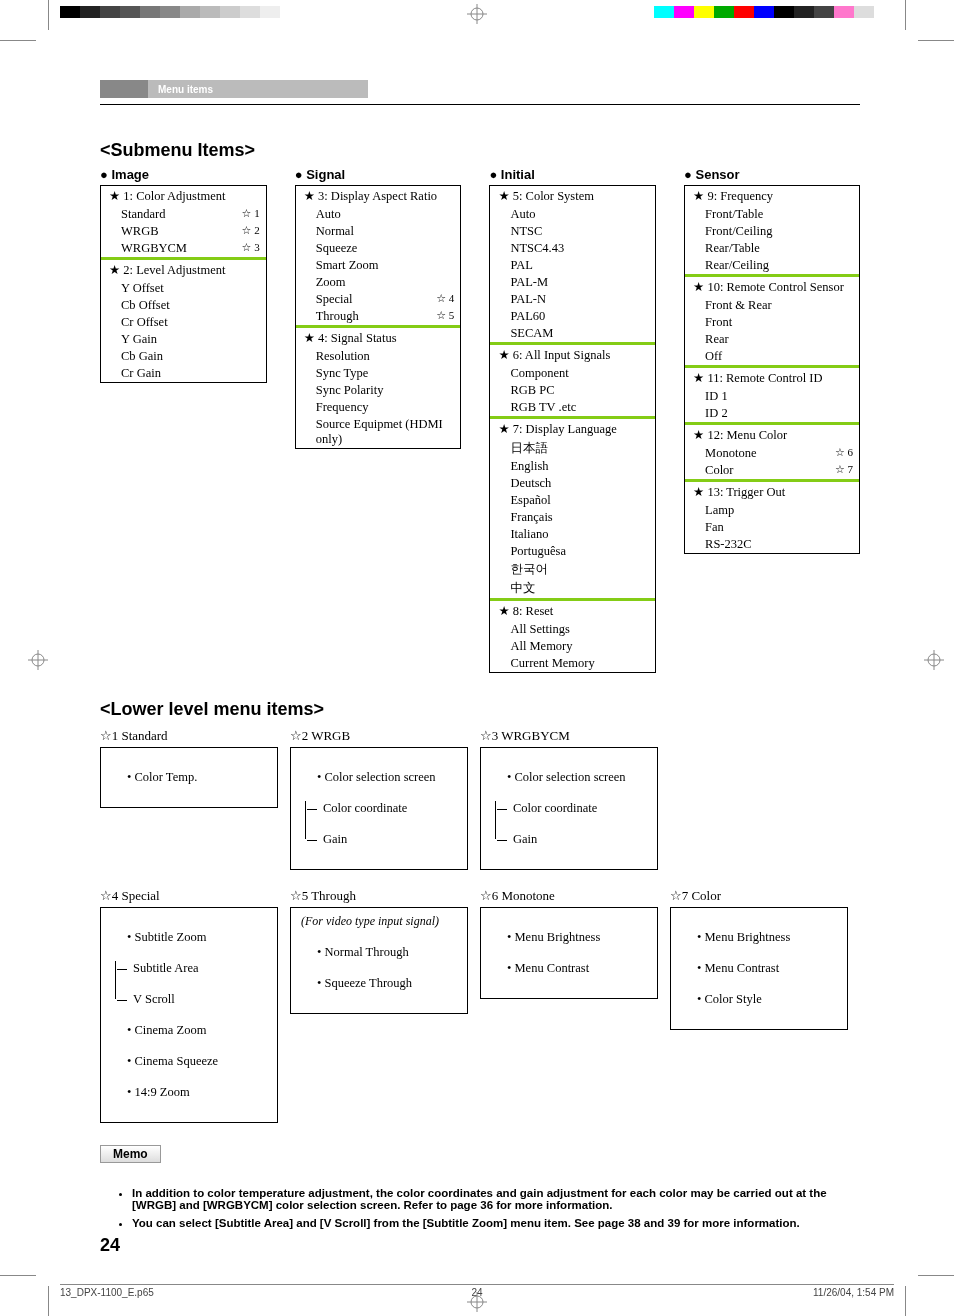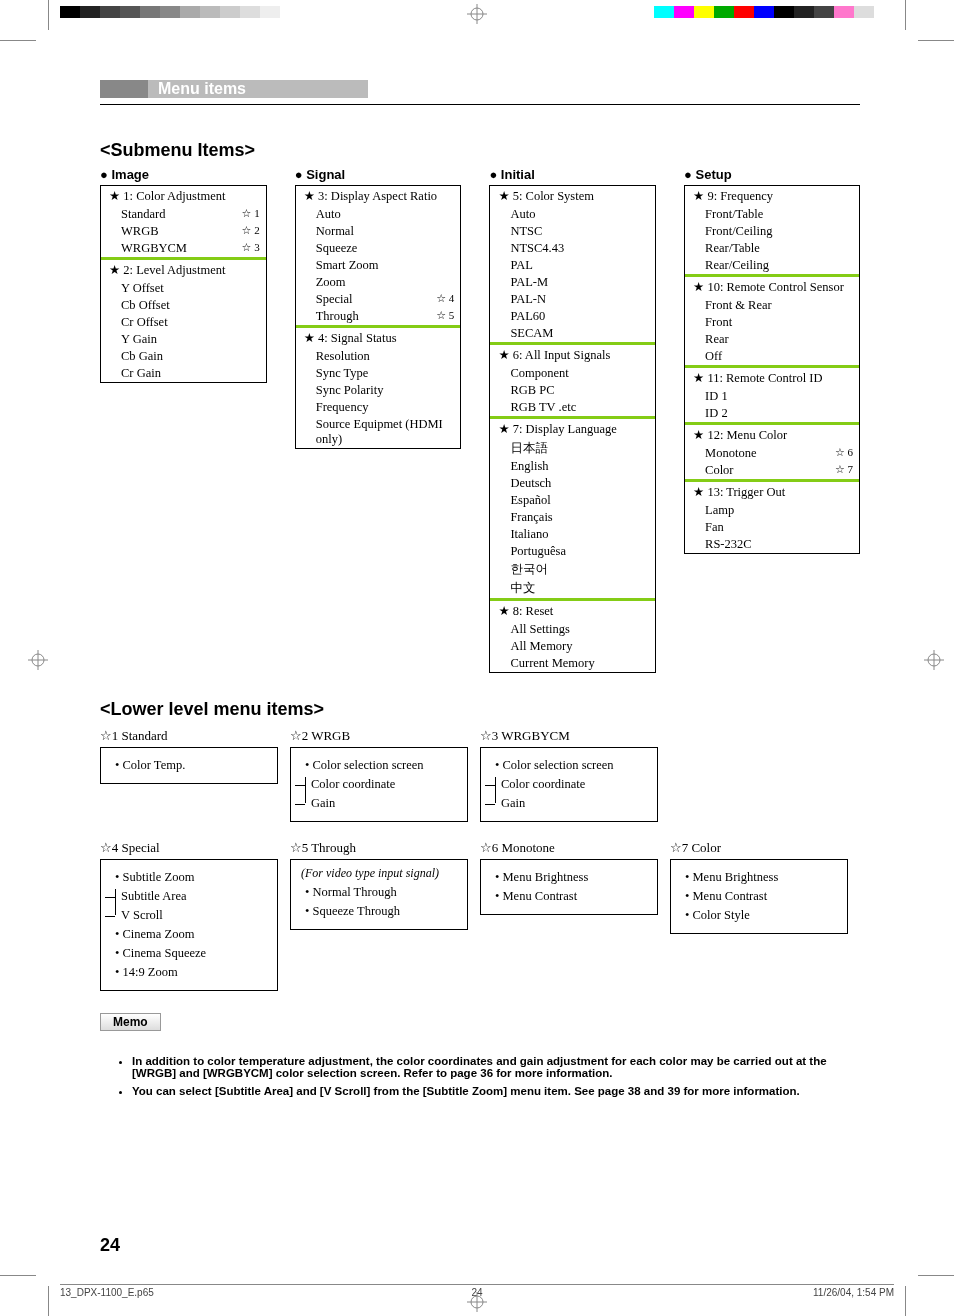--- a/index.html
+++ b/index.html
@@ -7,38 +7,38 @@
 .colorbars{display:flex;position:absolute;top:6px}
 .colorbars.left{left:60px}
 .colorbars.right{right:60px}
 .cbar{width:20px;height:12px}
 .regmark{position:absolute;width:20px;height:20px}
 .regmark svg{display:block}
 .corner{position:absolute;border:1px solid #888}
 .content{position:absolute;left:100px;top:80px;width:760px}
 .tab-bar{display:flex;align-items:flex-end;margin-bottom:6px}
 .tab-grey{background:#888;height:18px;width:48px}
-.tab-label{background:#bbb;height:18px;display:flex;align-items:center;padding:0 10px;font-family:Arial,Helvetica,sans-serif;font-weight:bold;font-size:16px;color:#fff;width:200px}
+.tab-label{background:#bbb;height:18px;display:flex;align-items:center;padding:0 10px;font-family:Arial,Helvetica,sans-serif;font-weight:bold;font-size:10px;color:#fff;width:200px}
 .hr{height:0;border-top:1px solid #000;margin-top:4px;margin-bottom:35px}
 h2{font-family:Arial,Helvetica,sans-serif;font-size:18px;font-weight:bold;margin:0 0 6px 0}
 .intro{font-size:12.5px;margin:0 0 20px 0}
 .cols{display:flex;gap:28px;align-items:flex-start}
 .col{width:180px}
 .colh{font-family:Arial,Helvetica,sans-serif;font-weight:bold;font-size:13px;margin-bottom:3px}
 .menubox{border:1px solid #000}
 .sect-hdr{border-top:3px solid #84cc16;padding:2px 6px 2px 8px;font-size:12.5px}
 .menubox .sect-hdr:first-child{border-top:0}
 .opt{padding:1px 6px 1px 20px;font-size:12.5px;display:flex;justify-content:space-between}
 .opt .star{font-size:11px}
 .low-cols{display:flex;gap:12px;flex-wrap:wrap;margin-top:8px}
 .lcol{width:178px}
 .low-title{font-size:13px;margin-bottom:3px}
 .lbox{border:1px solid #000;padding:6px 8px 6px 10px;font-size:12.5px;min-height:20px}
 .lbox ul{margin:0;padding:0;list-style:none}
-.lbox li{margin:4px;padding:0}
+.lbox li{margin:16px;padding:0}
 .sub{padding-left:14px;position:relative}
 .sub::before{content:"";position:absolute;left:4px;top:0;bottom:8px;border-left:1px solid #000}
 .sub li{position:relative;padding-left:6px}
 .sub li::before{content:"";position:absolute;left:-10px;top:8px;width:10px;border-top:1px solid #000}
 .note-it{font-style:italic;font-size:12px}
 .memo-tag{display:inline-block;border:1px solid #999;border-radius:0;padding:1px 12px;font-family:Arial,Helvetica,sans-serif;font-weight:bold;font-size:12px;background:linear-gradient(#fff,#ddd);margin-top:22px;margin-bottom:8px}
 .memo-list{font-family:Arial,Helvetica,sans-serif;font-weight:bold;font-size:11.5px;margin:16px;padding-left:16px}
 .memo-list li{margin-bottom:6px}
 .pagenum{position:absolute;left:100px;bottom:60px;font-family:Arial,Helvetica,sans-serif;font-weight:bold;font-size:18px}
 .footer{position:absolute;left:60px;right:60px;bottom:18px;border-top:1px solid #888;padding-top:2px;font-size:10px;color:#444;display:flex;font-family:Arial,Helvetica,sans-serif}
@@ -283,21 +283,21 @@
             </div>
             <div class="opt">
               <span>All Memory</span>
             </div>
             <div class="opt">
               <span>Current Memory</span>
             </div>
           </div>
       </div>
       <div class="col" style="width:190px">
-        <div class="colh">● Setup</div>
+        <div class="colh">● Sensor</div>
         <div class="menubox">
             <div class="sect-hdr">★ 9: Frequency</div>
             <div class="opt">
               <span>Front/Table</span>
             </div>
             <div class="opt">
               <span>Front/Ceiling</span>
             </div>
             <div class="opt">
               <span>Rear/Table</span>

